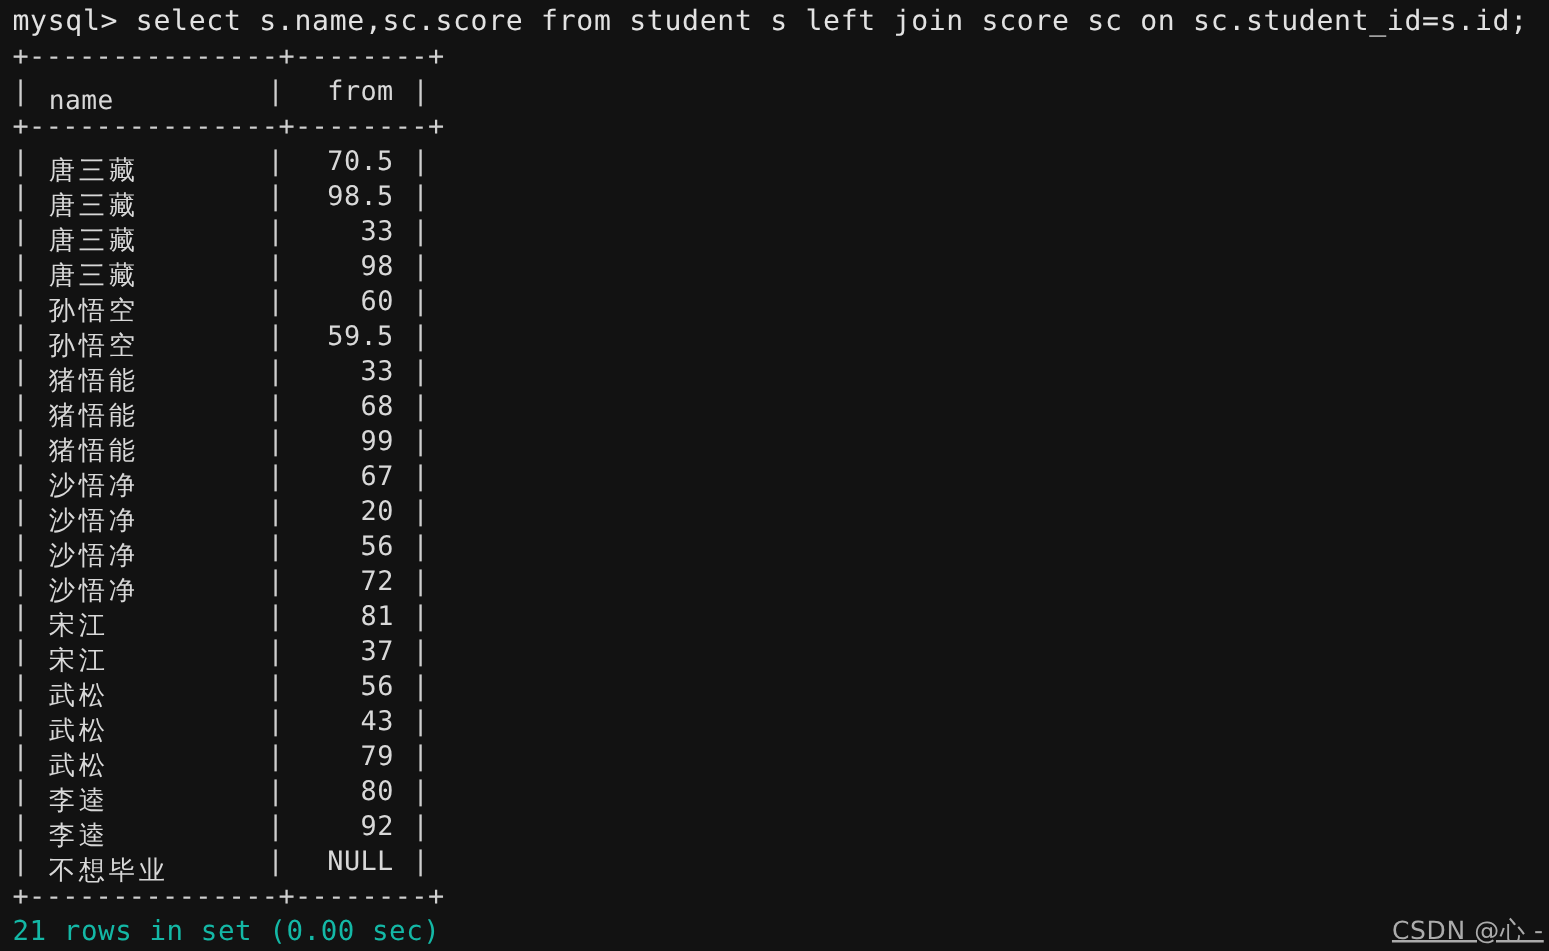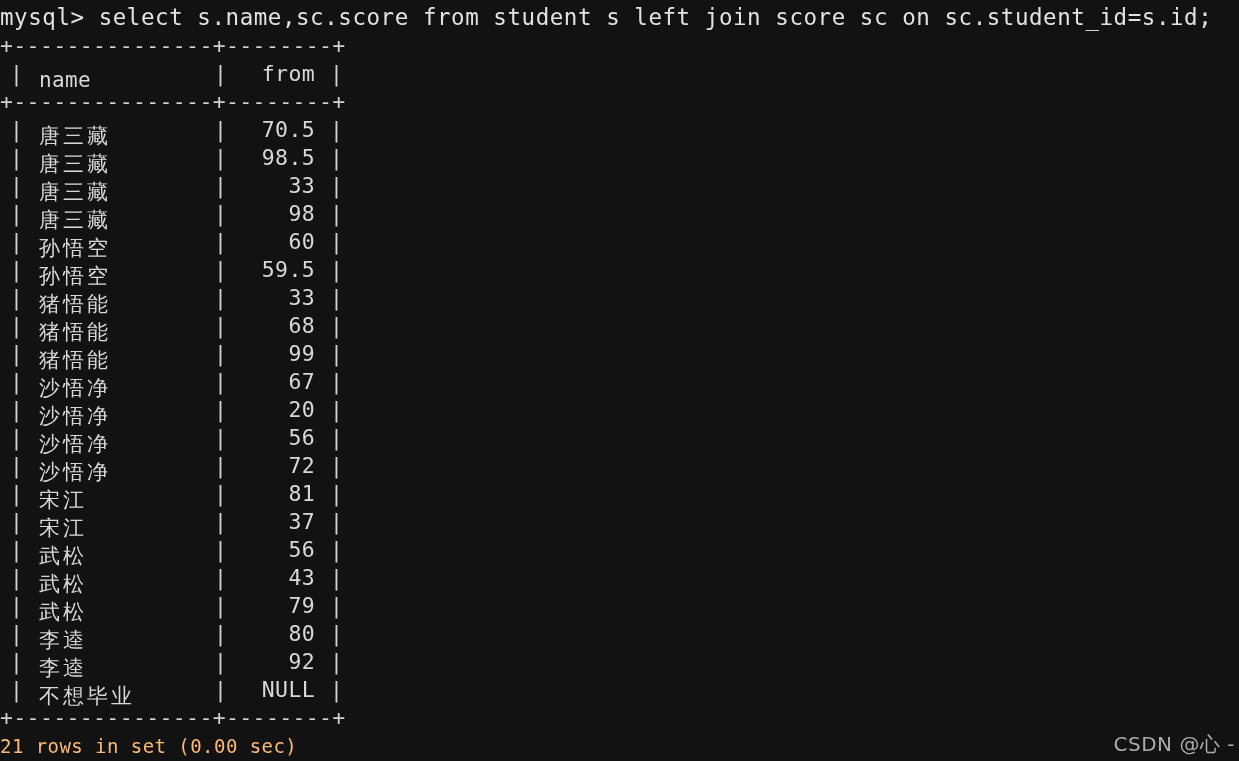--- a/index.html
+++ b/index.html
@@ -24,21 +24,21 @@
     font-size: 21.5px;
     line-height: 28px;
     letter-spacing: 0;
     box-sizing: border-box;
     padding: 0;
   }
   .term-line {
     white-space: pre;
     height: 28px;
     line-height: 28px;
-    padding-left: 0;
+    padding-left: 10px;
     font-variant-ligatures: none;
   }
   .query-line {
     font-size: 22.5px;
     letter-spacing: 0.55px;
     color: #e2e2e2;
     height: 30px;
     line-height: 30px;
     padding-top: 2px;
   }
@@ -82,34 +82,35 @@
     flex: 0 0 107px;
     width: 107px;
     padding-right: 15px;
     box-sizing: border-box;
     text-align: right;
     color: #d8d8d8;
     font-size: 21.5px;
     letter-spacing: 0.35px;
   }
   .footer-line {
-    color: #fdba74;
+    color: #14b8a6;
     letter-spacing: 0.45px;
-    font-size: 19px;
+    font-size: 22px;
   }
   #watermark {
     position: absolute;
     right: 4px;
     bottom: 3px;
     color: #b9b9b9;
     font-family: "DejaVu Sans", "Liberation Sans", sans-serif;
     font-size: 20px;
     letter-spacing: 0.5px;
     white-space: pre;
     opacity: 0.92;
+    text-decoration: underline;
   }
 </style>
 </head>
 <body>
 
 <div id="terminal">
 
   <div class="term-line query-line">mysql&gt; select s.name,sc.score from student s left join score sc on sc.student_id=s.id;</div>
 
   <div class="term-line rule-line">+---------------+--------+</div>

